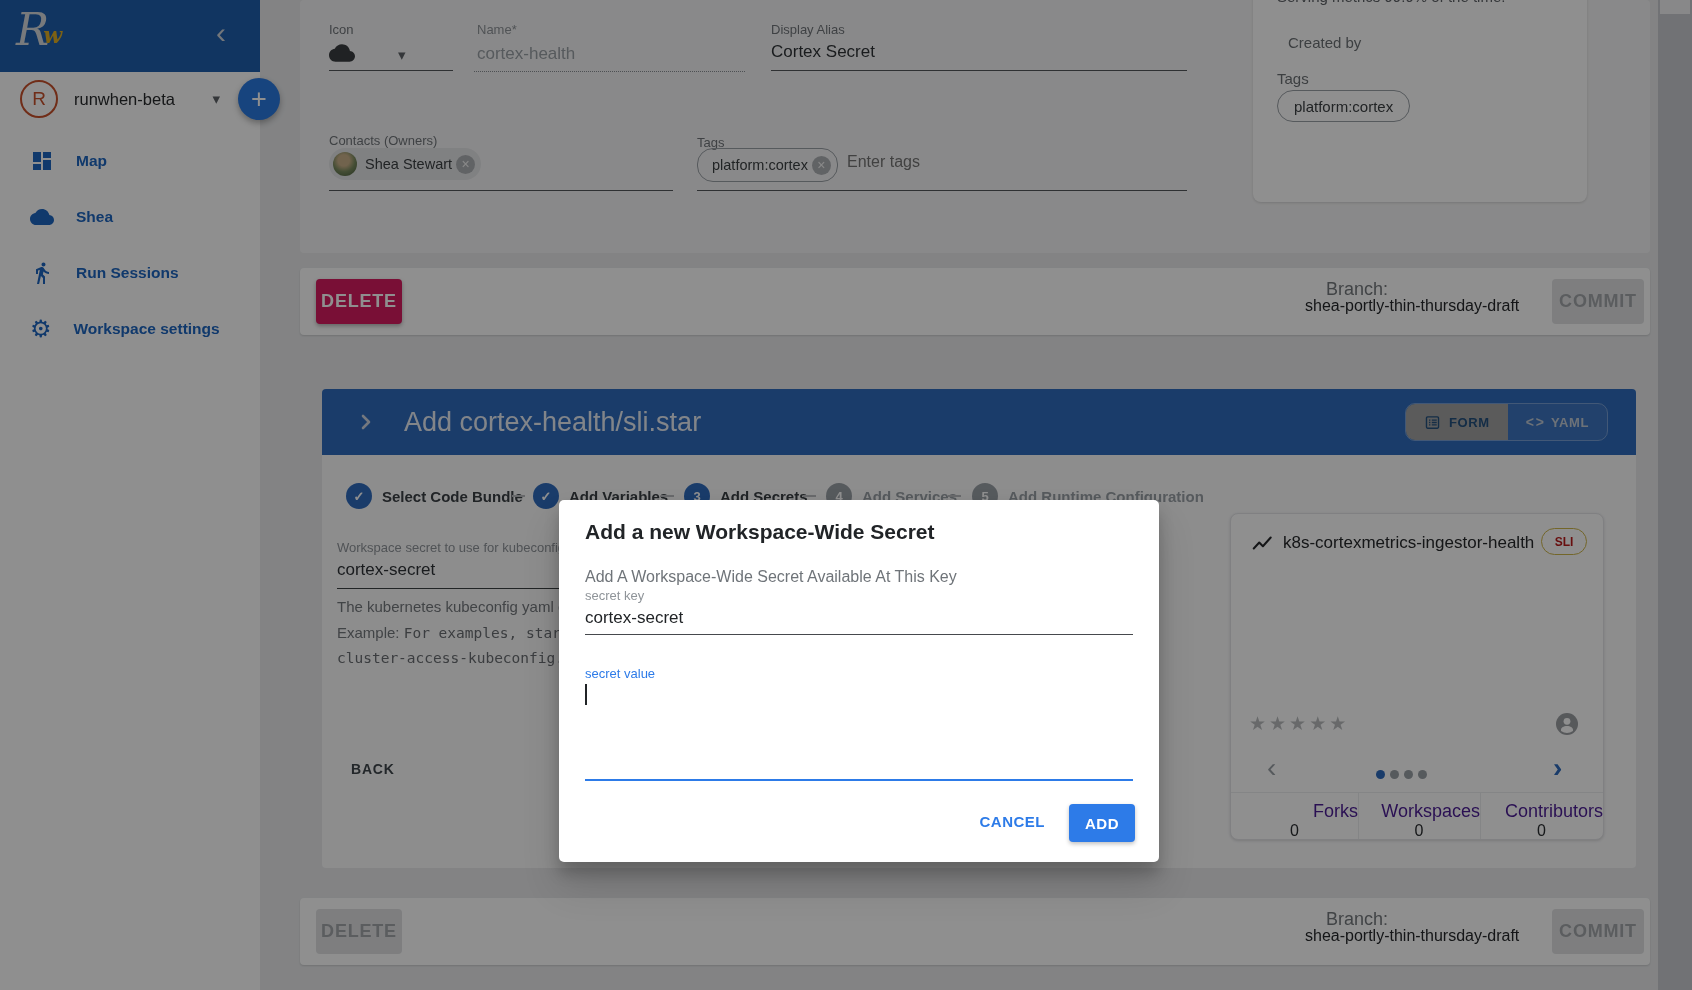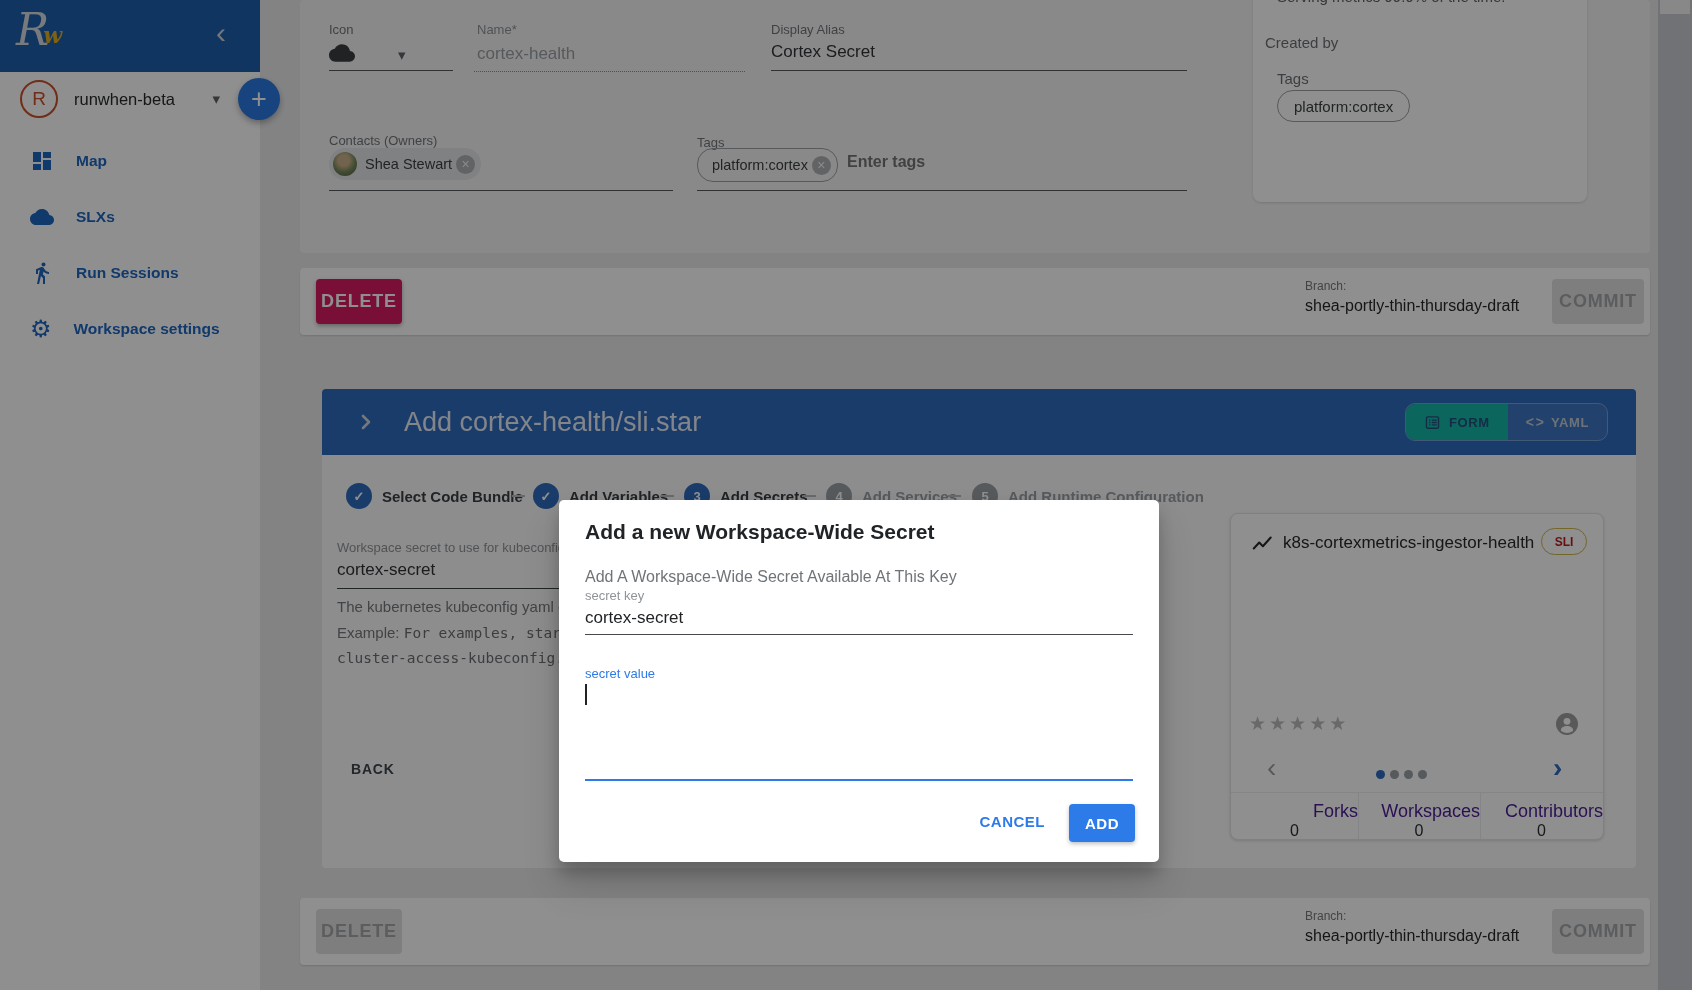--- a/index.html
+++ b/index.html
@@ -36,36 +36,36 @@
   .f-value-dim{font-size:17px;color:#9aa0a6;}
   .underline{height:0;border-bottom:1px solid #55585c;}
   .underline-dot{height:0;border-bottom:1px dotted #8a8f94;}
   .chip{display:inline-flex;align-items:center;height:32px;border-radius:16px;background:#e5e6e8;padding:0 6px 0 4px;}
   .chip-outline{display:inline-flex;align-items:center;height:32px;border-radius:16px;border:1px solid #9aa0a6;background:transparent;padding:0 6px 0 14px;}
   .chip-label{font-size:14.5px;color:#3c4043;margin:0 4px 0 8px;}
   .chip-x{width:19px;height:19px;border-radius:50%;background:#aeb1b5;color:#f4f4f4;font-size:14px;
     display:flex;align-items:center;justify-content:center;}
   .chip-avatar{width:24px;height:24px;border-radius:50%;
     background:radial-gradient(circle at 45% 35%,#c9b089 0 28%,#7a8b5f 55%,#44583a 100%);}
-  .placeholder{font-size:16px;color:#9ba1a6;background:transparent;border:none;outline:none;font-family:"Liberation Sans",sans-serif;font-weight:bold;}
+  .placeholder{font-size:16px;color:#9ba1a6;background:transparent;border:none;outline:none;font-family:"Liberation Sans",sans-serif;}
   
   .bar{left:300px;width:1350px;height:67px;}
   .btn{display:flex;align-items:center;justify-content:center;border-radius:4px;
     font-size:18px;font-weight:bold;letter-spacing:.8px;cursor:pointer;border:none;}
   .btn-delete{background:#d81b60;color:#fff;box-shadow:0 2px 4px rgba(0,0,0,.3);}
   .btn-disabled{background:#e0e1e3;color:#a3a6aa;}
-  .branch-label{font-size:12px;color:#75797d;}
+  .branch-label{font-size:18px;color:#75797d;margin-left:21px;}
   .branch-value{font-size:16px;color:#26282b;}
   
   #banner{left:322px;top:389px;width:1314px;height:66px;background:#2f6bbd;border-radius:4px 4px 0 0;
     display:flex;align-items:center;}
   .banner-title{font-size:27px;color:#e8edf5;font-weight:500;}
   .toggle{display:flex;border:1px solid rgba(255,255,255,.35);border-radius:10px;overflow:hidden;height:36px;}
   .tg-seg{display:flex;align-items:center;gap:8px;padding:0 18px;font-size:13px;font-weight:bold;letter-spacing:.6px;cursor:pointer;}
-  .tg-on{background:#14b8a6;color:#24507e;}
+  .tg-on{background:#a3a3a3;color:#24507e;}
   .tg-off{background:rgba(255,255,255,.07);color:#c3cbd6;}
   
   .step{display:flex;align-items:center;gap:10px;}
   .step-circle{width:26px;height:26px;border-radius:50%;display:flex;align-items:center;justify-content:center;
     color:#fff;font-size:13px;font-weight:bold;}
   .sc-blue{background:#2f6bbd;}
   .sc-gray{background:#9aa0a6;}
   .step-label-on{font-size:15px;font-weight:bold;color:#3b4045;}
   .step-label-off{font-size:15px;color:#9aa0a6;font-weight:bold;}
   .step-dash{width:13px;height:2px;background:#b9bcbf;}
@@ -132,21 +132,21 @@
     <div class="abs nav-item" style="left:30px;top:139px;width:210px;">
       <svg class="nav-ic" viewBox="0 0 24 24">
           <path d="M3 13h8V3H3v10zm0 8h8v-6H3v6zm10 0h8V11h-8v10zm0-18v6h8V3h-8z"></path>
         </svg>
       <span class="nav-label">Map</span>
     </div>
     <div class="abs nav-item" style="left:30px;top:195px;width:210px;">
       <svg class="nav-ic" viewBox="0 0 24 24">
           <path d="M19.35 10.04C18.67 6.59 15.64 4 12 4 9.11 4 6.6 5.64 5.35 8.04 2.34 8.36 0 10.91 0 14c0 3.31 2.69 6 6 6h13c2.76 0 5-2.24 5-5 0-2.64-2.05-4.78-4.65-4.96z"></path>
         </svg>
-      <span class="nav-label">SLXs</span>
+      <span class="nav-label">Shea</span>
     </div>
     <div class="abs nav-item" style="left:30px;top:251px;width:210px;">
       <svg class="nav-ic" viewBox="0 0 24 24">
           <path d="M13.5 5.5c1.1 0 2-.9 2-2s-.9-2-2-2-2 .9-2 2 .9 2 2 2zM9.8 8.9L7 23h2.1l1.8-8 2.1 2v6h2v-7.5l-2.1-2 .6-3C14.8 12 16.8 13 19 13v-2c-1.9 0-3.5-1-4.3-2.4l-1-1.6c-.4-.6-1-1-1.7-1-.3 0-.5.1-.8.1L6 8.3V13h2V9.6l1.8-.7z"></path>
         </svg>
       <span class="nav-label">Run Sessions</span>
     </div>
     <div class="abs nav-item" style="left:30px;top:307px;width:210px;">
       <span class="gear-glyph">⚙</span>
       <span class="nav-label">Workspace settings</span>
@@ -183,21 +183,21 @@
   <div class="abs f-label" style="left:697px;top:135px;">Tags</div>
   <div class="abs chip-outline" style="left:697px;top:148px;">
     <span class="chip-label" style="margin-left:0;">platform:cortex</span>
     <span class="chip-x">×</span>
   </div>
   <input class="abs placeholder" style="left: 845px; top: 152px; width: 220px;" placeholder="Enter tags">
   <div class="abs underline" style="left:697px;top:190px;width:490px;"></div>
 
   <div class="abs card" style="left:1253px;top:-14px;width:334px;height:216px;">
     <div class="abs clip-line" style="left:24px;top:2px;">Serving metrics 99.9% of the time.</div>
-    <div class="abs f-label" style="left:12px;top:48px;font-size:15px;color:#6c7control;color:#6c7joined;color:#6c7175;">Created by</div>
+    <div class="abs f-label" style="left:35px;top:48px;font-size:15px;color:#6c7control;color:#6c7joined;color:#6c7175;">Created by</div>
     <div class="abs f-label" style="left:24px;top:84px;font-size:15px;color:#6c7175;">Tags</div>
     <div class="abs chip-outline" style="left:24px;top:104px;height:30px;padding:0 16px;">
       <span style="font-size:15px;color:#3c4043;">platform:cortex</span>
     </div>
   </div>
 
   <div class="abs bar surface" style="top:268px;"></div>
   <button class="abs btn btn-delete" style="left:316px;top:279px;width:86px;height:45px;">DELETE</button>
   <div class="abs branch-label" style="left:1305px;top:279px;">Branch:</div>
   <div class="abs branch-value" style="left:1305px;top:297px;">shea-portly-thin-thursday-draft</div>

